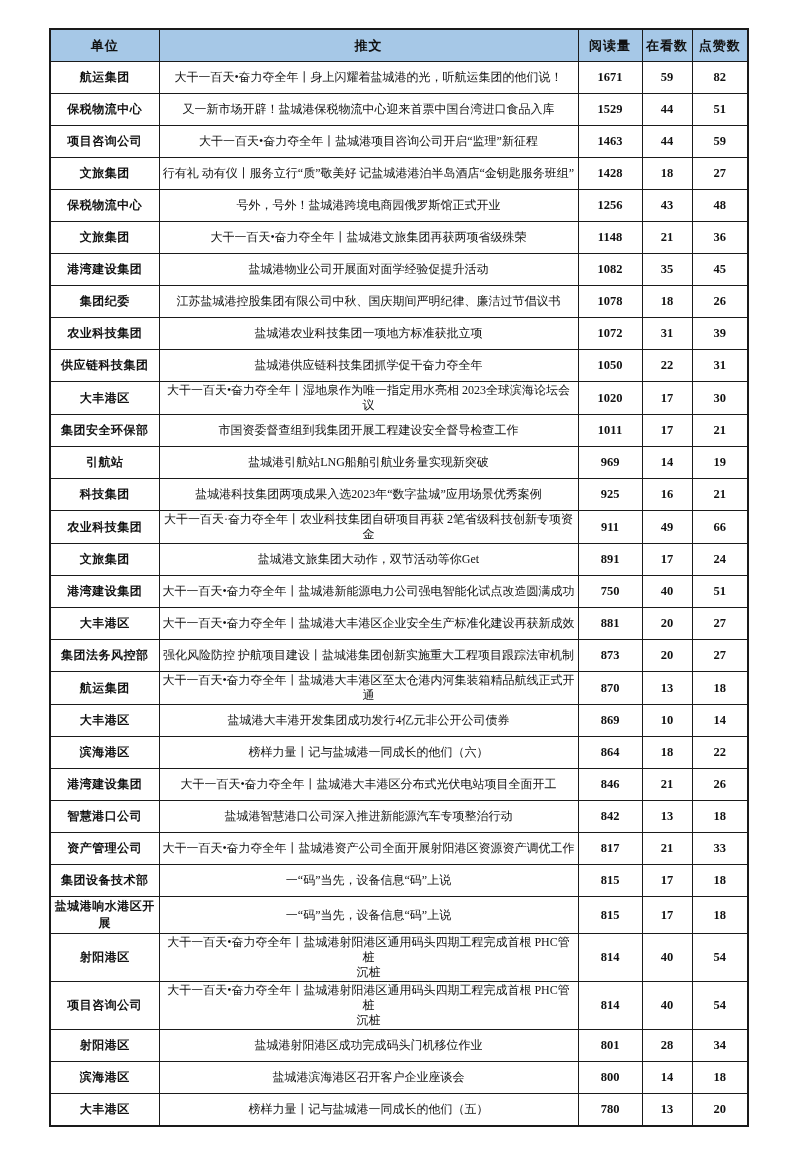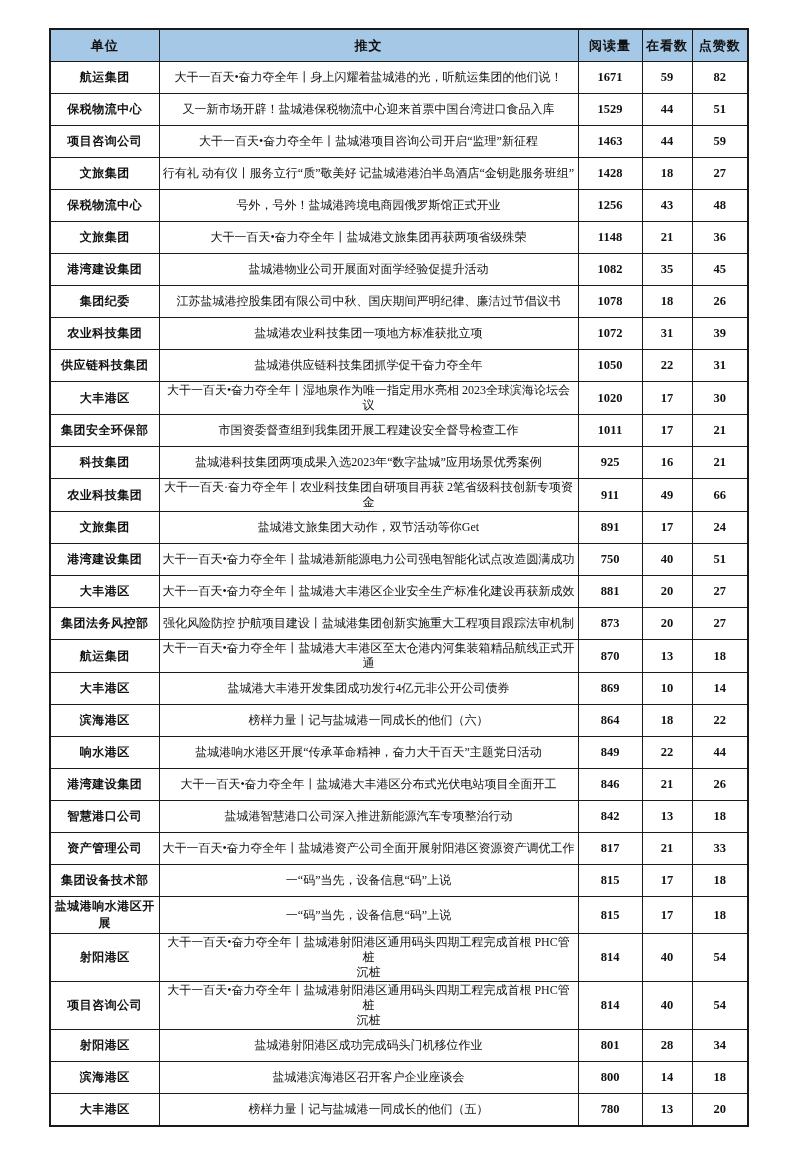--- a/index.html
+++ b/index.html
@@ -159,20 +159,27 @@
     <td class="num">30</td>
   </tr>
         <tr>
     <td class="unit">集团安全环保部</td>
     <td class="tweet">市国资委督查组到我集团开展工程建设安全督导检查工作</td>
     <td class="num">1011</td>
     <td class="num">17</td>
     <td class="num">21</td>
   </tr>
         <tr>
+    <td class="unit">引航站</td>
+    <td class="tweet">盐城港引航站LNG船舶引航业务量实现新突破</td>
+    <td class="num">969</td>
+    <td class="num">14</td>
+    <td class="num">19</td>
+  </tr>
+        <tr>
     <td class="unit">科技集团</td>
     <td class="tweet">盐城港科技集团两项成果入选2023年“数字盐城”应用场景优秀案例</td>
     <td class="num">925</td>
     <td class="num">16</td>
     <td class="num">21</td>
   </tr>
         <tr>
     <td class="unit">农业科技集团</td>
     <td class="tweet">大干一百天·奋力夺全年丨农业科技集团自研项目再获 2笔省级科技创新专项资金</td>
     <td class="num">911</td>
@@ -221,27 +228,20 @@
     <td class="num">869</td>
     <td class="num">10</td>
     <td class="num">14</td>
   </tr>
         <tr>
     <td class="unit">滨海港区</td>
     <td class="tweet">榜样力量丨记与盐城港一同成长的他们（六）</td>
     <td class="num">864</td>
     <td class="num">18</td>
     <td class="num">22</td>
-  </tr>
-        <tr>
-    <td class="unit">响水港区</td>
-    <td class="tweet">盐城港响水港区开展“传承革命精神，奋力大干百天”主题党日活动</td>
-    <td class="num">849</td>
-    <td class="num">22</td>
-    <td class="num">44</td>
   </tr>
         <tr>
     <td class="unit">港湾建设集团</td>
     <td class="tweet">大干一百天•奋力夺全年丨盐城港大丰港区分布式光伏电站项目全面开工</td>
     <td class="num">846</td>
     <td class="num">21</td>
     <td class="num">26</td>
   </tr>
         <tr>
     <td class="unit">智慧港口公司</td>

